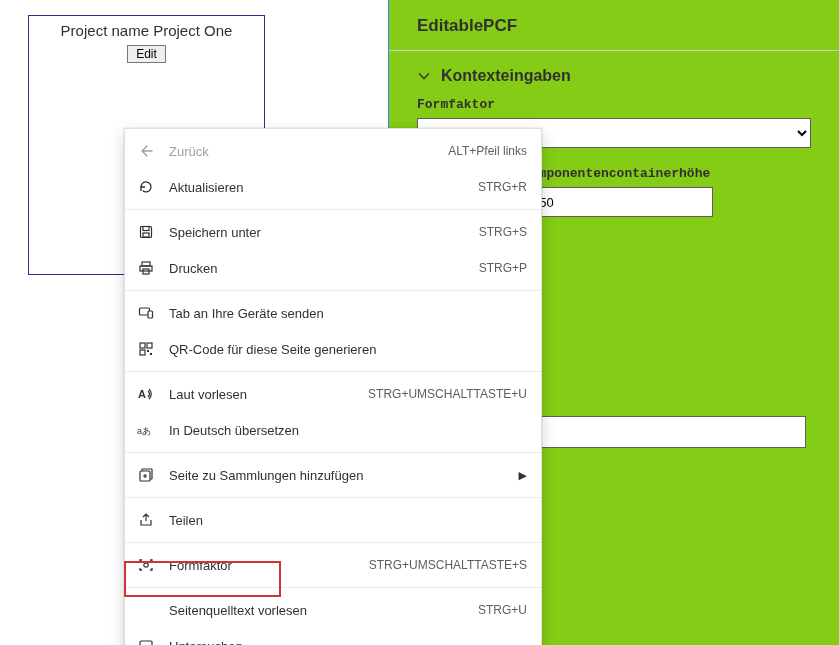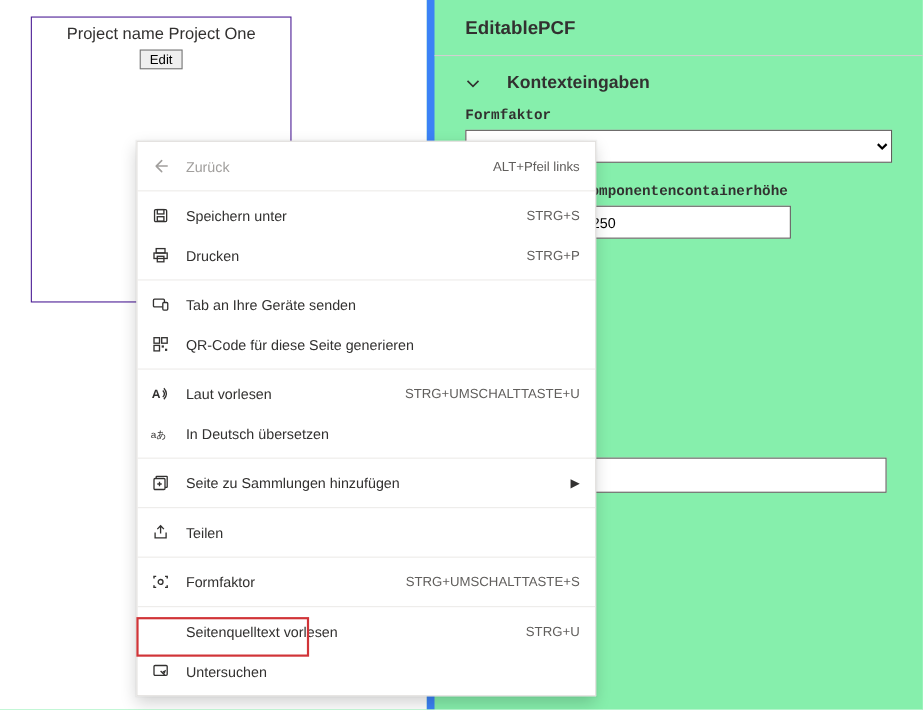--- a/index.html
+++ b/index.html
@@ -4,24 +4,24 @@
 <style>
 * { box-sizing: border-box; margin: 0; padding: 0; }
 body { font-family: "Segoe UI", Arial, sans-serif; font-size: 13px; color: #323130; background: #fff; width: 839px; height: 645px; position: relative; overflow: hidden; }
 
 
 .left-card { position: absolute; left: 28px; top: 15px; width: 237px; height: 260px; border: 1px solid #4c1d95; background: #fff; }
 .left-card .title { text-align: center; padding-top: 6px; font-size: 15px; }
 .left-card .edit-btn { display: block; margin: 6px auto 0; font-family: Arial, sans-serif; font-size: 12px; padding: 1px 8px; background: #efefef; border: 1px solid #767676; cursor: pointer; }
 
 
-.right-panel { position: absolute; left: 388px; top: 0; right: 0; bottom: 0; background: #86efac; border-left: 7px solid #3b82f6; padding: 16px 28px; }
+.right-panel { position: absolute; left: 388px; top: 0; right: 0; bottom: 0; background: #84cc16; border-left: 1px solid #3b82f6; padding: 16px 28px; }
 .panel-title { font-size: 17px; font-weight: 700; color: #323130; }
 .panel-sep { border: none; border-top: 1px solid #d0d0d0; margin: 14px -28px 16px; }
-.section-hdr { display: flex; align-items: center; gap: 24px; font-weight: 700; font-size: 16px; margin-bottom: 12px; }
+.section-hdr { display: flex; align-items: center; gap: 10px; font-weight: 700; font-size: 16px; margin-bottom: 12px; }
 .chevron { width: 14px; height: 14px; display: inline-flex; align-items: center; justify-content: center; }
 .fld-label { font-size: 13px; font-weight: 600; margin-bottom: 6px; font-family: Liberation Mono, monospace; }
 .select { width: 100%; height: 30px; border: 1px solid #605e5c; background: #fff; padding: 0 6px; font-size: 13px; }
 .row { display: flex; gap: 26px; margin-top: 18px; }
 .col { display: flex; flex-direction: column; }
 .text-input { width: 190px; height: 30px; border: 1px solid #605e5c; background: #fff; padding: 0 8px; font-size: 13px; }
 .trail-en { position: absolute; left: 488px; top: 290px; font-weight: 700; font-size: 16px; }
 .big-input { position: absolute; left: 418px; top: 416px; width: 388px; height: 32px; border: 1px solid #605e5c; background: #fff; padding: 0 8px; font-size: 13px; }
 
 
@@ -83,20 +83,30 @@
   <div class="mi disabled">
     <span class="ic">
       <svg width="16" height="16" viewBox="0 0 16 16">
           <path d="M9 3 L4 8 L9 13 M4 8 H14" stroke="#a19f9d" stroke-width="1.4" fill="none" stroke-linecap="round" stroke-linejoin="round"></path>
         </svg>
     </span>
     <span class="lbl">Zurück</span>
     <span class="sc">ALT+Pfeil links</span>
   </div>
 
+  <div class="mi">
+    <span class="ic">
+      <svg width="16" height="16" viewBox="0 0 16 16">
+          <path d="M3 8a5 5 0 1 1 1.7 3.7" stroke="#323130" stroke-width="1.3" fill="none"></path>
+          <path d="M3 12 L3 8 L7 8" stroke="#323130" stroke-width="1.3" fill="none"></path>
+        </svg>
+    </span>
+    <span class="lbl">Aktualisieren</span>
+    <span class="sc">STRG+R</span>
+  </div>
 
   <div class="sep"></div>
 
   <div class="mi">
     <span class="ic">
       <svg width="16" height="16" viewBox="0 0 16 16">
           <rect x="2.5" y="2.5" width="11" height="11" rx="1" stroke="#323130" stroke-width="1.2" fill="none"></rect>
           <rect x="5" y="2.5" width="6" height="4" stroke="#323130" stroke-width="1.2" fill="none"></rect>
           <rect x="5" y="9" width="6" height="4" stroke="#323130" stroke-width="1.2" fill="none"></rect>
         </svg>

